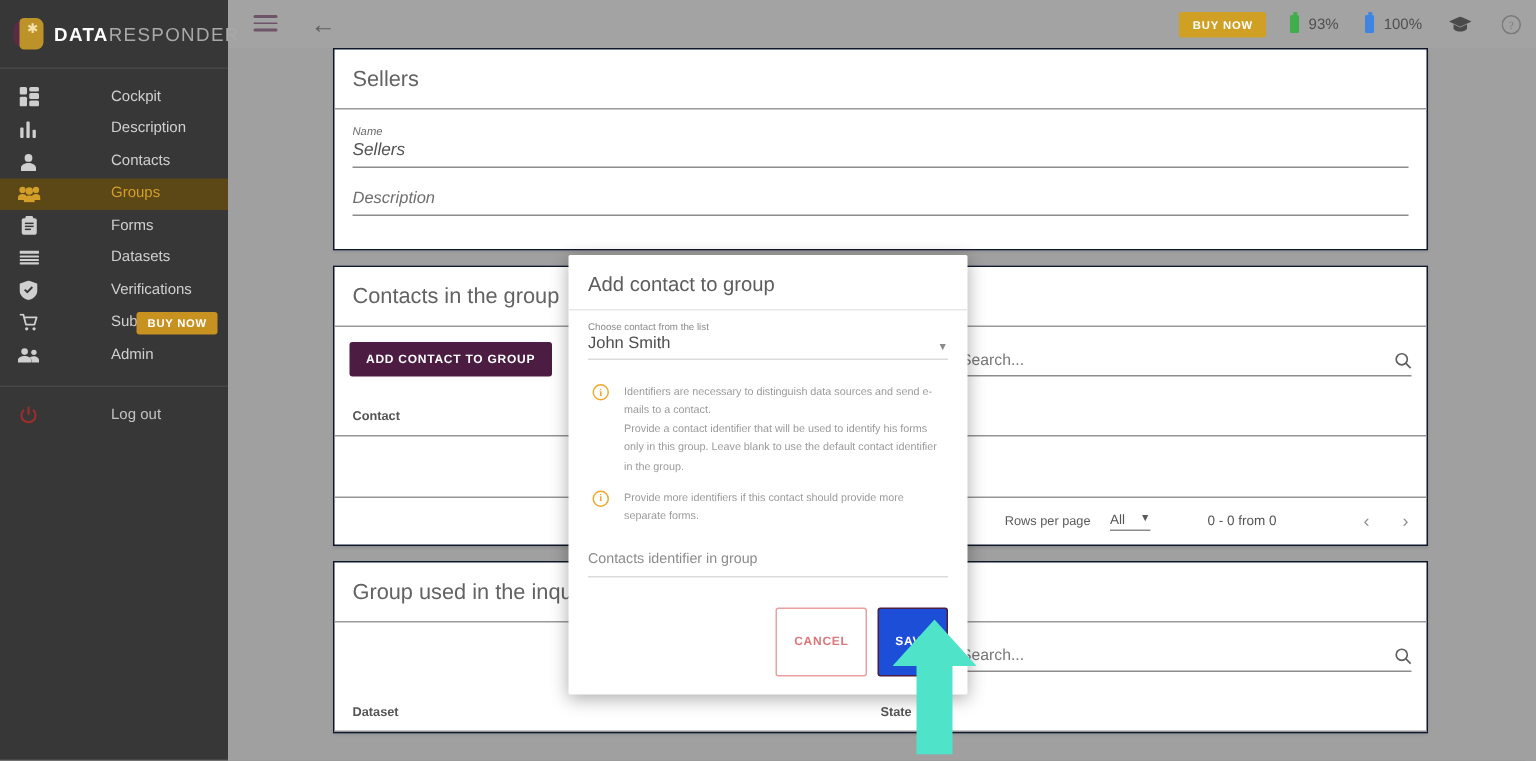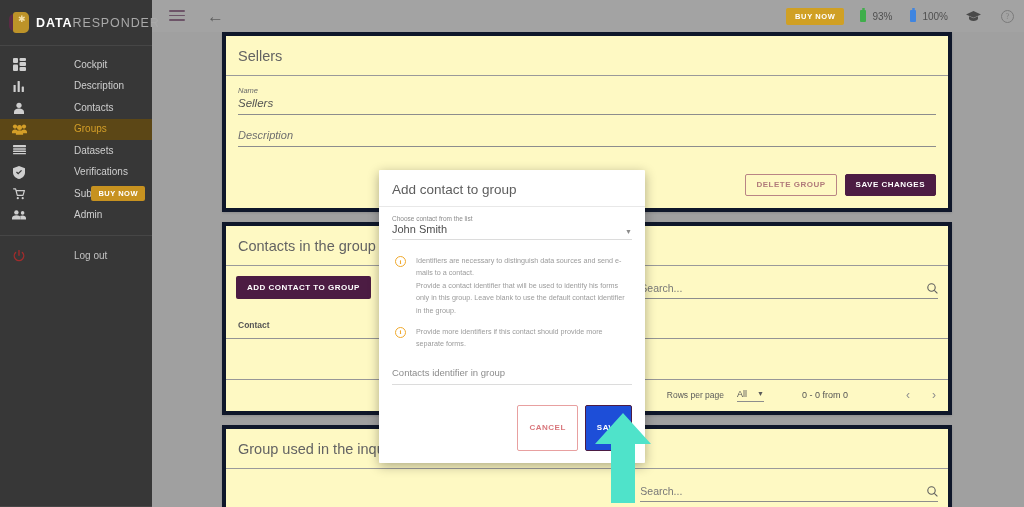--- a/index.html
+++ b/index.html
@@ -89,21 +89,21 @@
   .bat { width: 6px; height: 12px; border-radius: 1px; margin-right: 6px; position: relative; }
   .bat::before { content:''; position:absolute; left:1.5px; top:-2px; width:3px; height:2px; border-radius:1px; background:inherit; }
   .bat.green { background: #3fae4b; }
   .bat.blue { background: #3f85e0; }
   .cap-ico { margin-right: 20px; color: #4a4a4a; cursor: pointer; }
   .help-ico { color: #7a7a7a; cursor: pointer; }
 
   .content { padding: 0 72px 0 70px; }
 
   .card {
-    background: #fef9c3; border: 4px solid #0f172a; box-shadow: 0 1px 2px rgba(0,0,0,.12);
+    background: #ffffff; border: 1px solid #0f172a; box-shadow: 0 1px 2px rgba(0,0,0,.12);
     margin-bottom: 10px;
   }
   .card-title {
     font-size: 14.5px; color: #636363; padding: 12px 12px 11px 12px;
     border-bottom: 1px solid #9a9a9a;
   }
   .card-body { padding: 10px 12px 8px 12px; font-style: italic; }
 
   .field { margin-bottom: 14px; }
   .field .flabel { font-size: 7.5px; color: #6a6a6a; margin-bottom: 2px; }
@@ -257,20 +257,32 @@
               <circle cx="12" cy="2.6" r="2.1"></circle>
               <circle cx="7.5" cy="3.4" r="2.5"></circle>
               <path d="M3 5.4C1.3 5.4 0 6.4 0 7.7V9.3h6V7.7c0-1.3-1.3-2.3-3-2.3z"></path>
               <path d="M12 5.4c-1.7 0-3 1-3 2.3v1.6h6V7.7c0-1.3-1.3-2.3-3-2.3z"></path>
               <path d="M7.5 6.3c-2 0-3.6 1.1-3.6 2.5V10.8h7.2V8.8c0-1.4-1.6-2.5-3.6-2.5z"></path>
             </svg>
         </span>
         <span class="lbl">Groups</span>
       </div>
 
+      <div class="nav-item">
+        <span class="ico">
+          <svg width="11" height="13" viewBox="0 0 11 13" fill="currentColor">
+              <rect x="0.5" y="1.5" width="10" height="11" rx="1.3"></rect>
+              <rect x="3" y="0" width="5" height="2.6" rx=".8"></rect>
+              <rect x="2.6" y="4.4" width="5.8" height="1" fill="#373737"></rect>
+              <rect x="2.6" y="6.4" width="5.8" height="1" fill="#373737"></rect>
+              <rect x="2.6" y="8.4" width="4" height="1" fill="#373737"></rect>
+            </svg>
+        </span>
+        <span class="lbl">Forms</span>
+      </div>
 
       <div class="nav-item">
         <span class="ico">
           <svg width="13" height="11" viewBox="0 0 13 11" fill="currentColor">
               <rect x="0" y="0" width="13" height="2.2" rx=".6"></rect>
               <rect x="0" y="3.3" width="13" height="1.4" rx=".6"></rect>
               <rect x="0" y="5.6" width="13" height="1.4" rx=".6"></rect>
               <rect x="0" y="7.9" width="13" height="1.4" rx=".6"></rect>
             </svg>
         </span>
@@ -364,24 +376,20 @@
       <div class="card">
         <div class="card-title">Sellers</div>
         <div class="card-body">
           <div class="field">
             <div class="flabel">Name</div>
             <div class="fvalue">Sellers</div>
           </div>
           <div class="field">
             <div class="fplaceholder">Description</div>
           </div>
-        </div>
-        <div class="btn-row">
-          <div class="btn btn-outline-danger">DELETE GROUP</div>
-          <div class="btn btn-solid-primary">SAVE CHANGES</div>
         </div>
       </div>
 
       <div class="card">
         <div class="card-title">Contacts in the group</div>
         <div class="section-head">
           <div class="section-left">
             <div class="add-btn">ADD CONTACT TO GROUP</div>
           </div>
           <div class="section-right">

